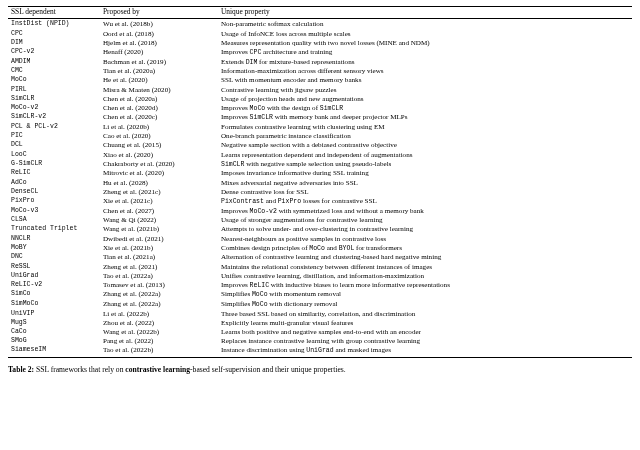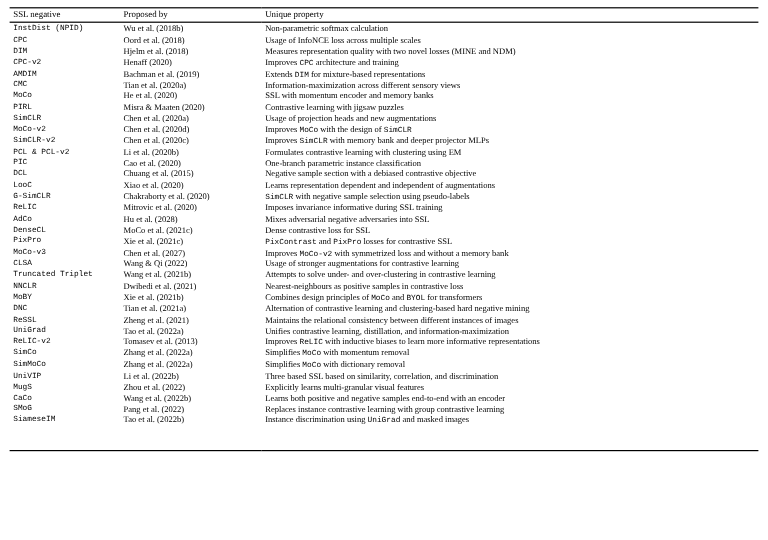--- a/index.html
+++ b/index.html
@@ -41,21 +41,21 @@
   }
   table.ssl-table tbody td {
     padding: 1.05px 3px;
     vertical-align: top;
     white-space: nowrap;
   }
   table.ssl-table tbody tr:first-child td {
     padding-top: 2.2px;
   }
   table.ssl-table tbody tr:last-child td {
-    padding-bottom: 20px;
+    padding-bottom: 2px;
     border-bottom: 0.8px solid #000;
   }
   .mono {
     font-family: "Liberation Mono", monospace;
     font-size: 6.5px;
     letter-spacing: 0px;
   }
   td.framework {
     font-family: "Liberation Mono", monospace;
     font-size: 6.5px;
@@ -74,21 +74,21 @@
 
 <div class="page">
   <table class="ssl-table">
     <colgroup>
         <col class="c1">
         <col class="c2">
         <col class="c3">
       </colgroup>
     <thead>
       <tr>
-        <th>SSL negative</th>
+        <th>SSL dependent</th>
         <th>Proposed by</th>
         <th>Unique property</th>
       </tr>
     </thead>
     <tbody id="table-body">
         <tr>
           <td class="framework">InstDist (NPID)</td>
           <td>Wu et al. (2018b)</td>
           <td>Non-parametric softmax calculation</td>
         </tr>
@@ -172,21 +172,21 @@
           <td>Mitrovic et al. (2020)</td>
           <td>Imposes invariance informative during SSL training</td>
         </tr>
         <tr>
           <td class="framework">AdCo</td>
           <td>Hu et al. (2028)</td>
           <td>Mixes adversarial negative adversaries into SSL</td>
         </tr>
         <tr>
           <td class="framework">DenseCL</td>
-          <td>MoCo et al. (2021c)</td>
+          <td>Zheng et al. (2021c)</td>
           <td>Dense contrastive loss for SSL</td>
         </tr>
         <tr>
           <td class="framework">PixPro</td>
           <td>Xie et al. (2021c)</td>
           <td><span class="mono">PixContrast</span> and <span class="mono">PixPro</span> losses for contrastive SSL</td>
         </tr>
         <tr>
           <td class="framework">MoCo-v3</td>
           <td>Chen et al. (2027)</td>
@@ -263,13 +263,16 @@
           <td>Replaces instance contrastive learning with group contrastive learning</td>
         </tr>
         <tr>
           <td class="framework">SiameseIM</td>
           <td>Tao et al. (2022b)</td>
           <td>Instance discrimination using <span class="mono">UniGrad</span> and masked images</td>
         </tr>
       </tbody>
   </table>
 
+  <div class="caption">
+    <b>Table 2:</b><span> SSL frameworks that rely on </span><b>contrastive learning</b><span>-based self-supervision and their unique properties.</span>
+  </div>
 </div>
 
 </body></html>

